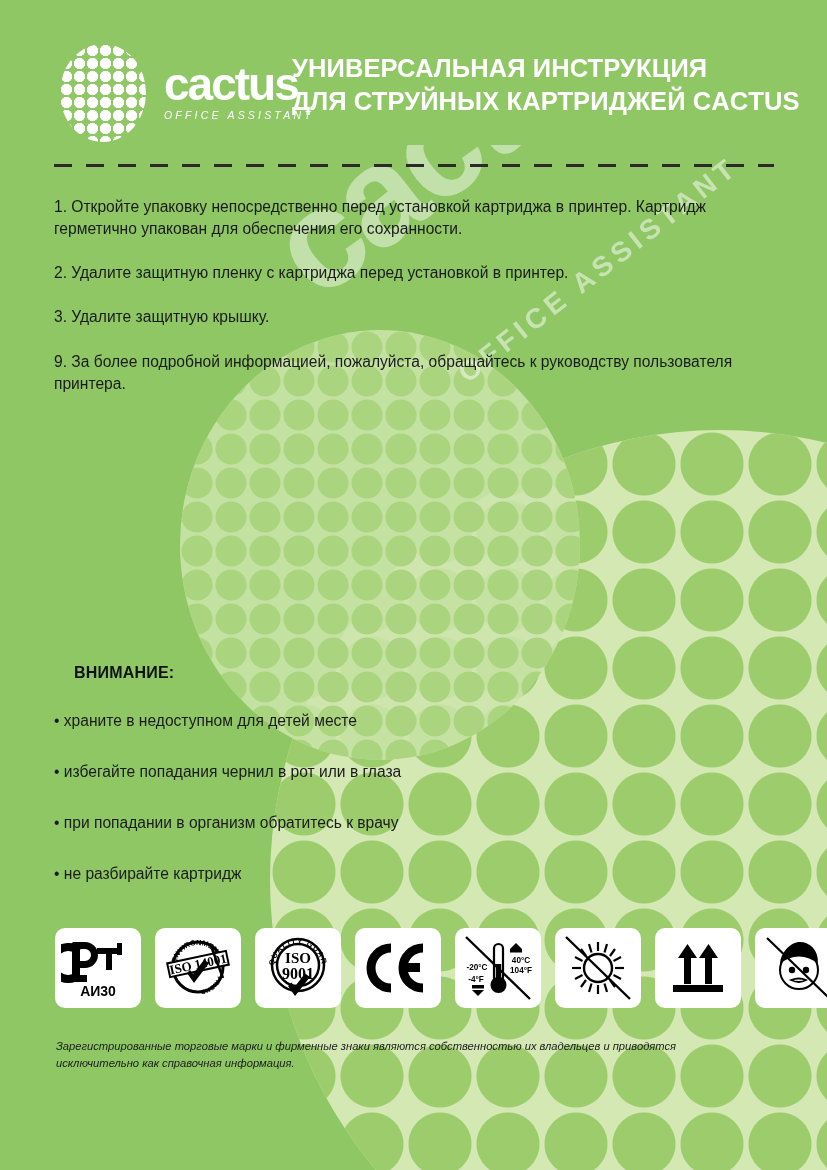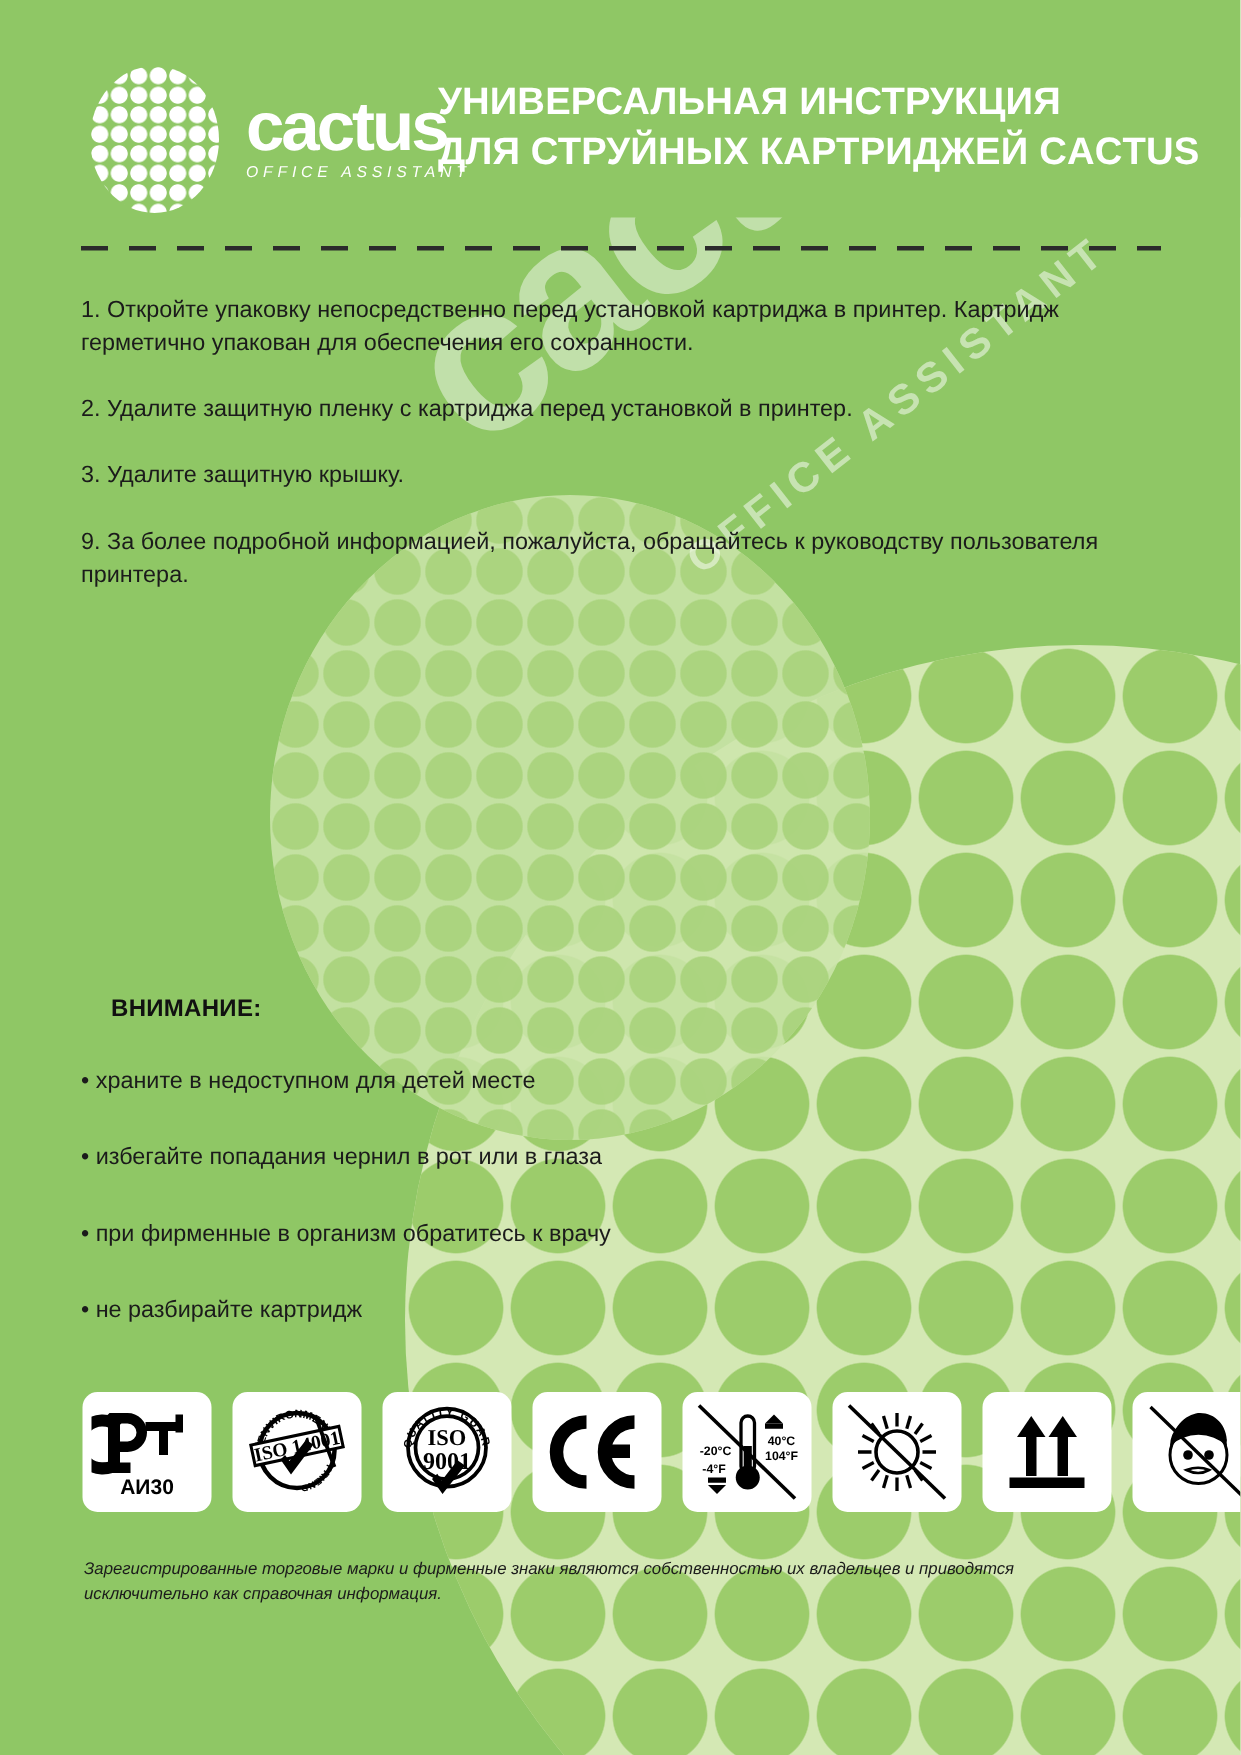--- a/index.html
+++ b/index.html
@@ -284,21 +284,21 @@
     <div class="step">1. Откройте упаковку непосредственно перед  установкой картриджа в принтер. Картридж герметично упакован для обеспечения его сохранности.</div>
     <div class="step">2. Удалите защитную пленку с картриджа перед  установкой в принтер.</div>
     <div class="step">3. Удалите защитную крышку.</div>
     <div class="step">9. За более подробной информацией, пожалуйста, обращайтесь к руководству пользователя принтера.</div>
   </div>
 
   <div class="attention">ВНИМАНИЕ:</div>
   <div class="warn-list">
     <div class="warn-item">• храните в недоступном для детей месте</div>
     <div class="warn-item">• избегайте попадания чернил в рот или в глаза</div>
-    <div class="warn-item">• при фирменные в организм обратитесь к врачу</div>
+    <div class="warn-item">• при попадании в организм обратитесь к врачу</div>
     <div class="warn-item">• не разбирайте картридж</div>
   </div>
 
   <div class="icon-row">
 
     <div class="icon-box">
       <svg width="74" height="68" viewBox="0 0 74 68">
         <g fill="#000">
           <path d="M14 8 h12 a13 13 0 0 1 0 26 h-5 v7 h7 v7 h-21 v-7 h6 v-26 h-6 z M26 15 h-5 v12 h5 a6 6 0 0 0 0 -12 z" transform="translate(-2,0)"></path>
           <path d="M12 10 a20 20 0 1 0 0 28 l0 -7 a13 13 0 1 1 0 -14 z" transform="translate(2,0) scale(0.0001)"></path>

